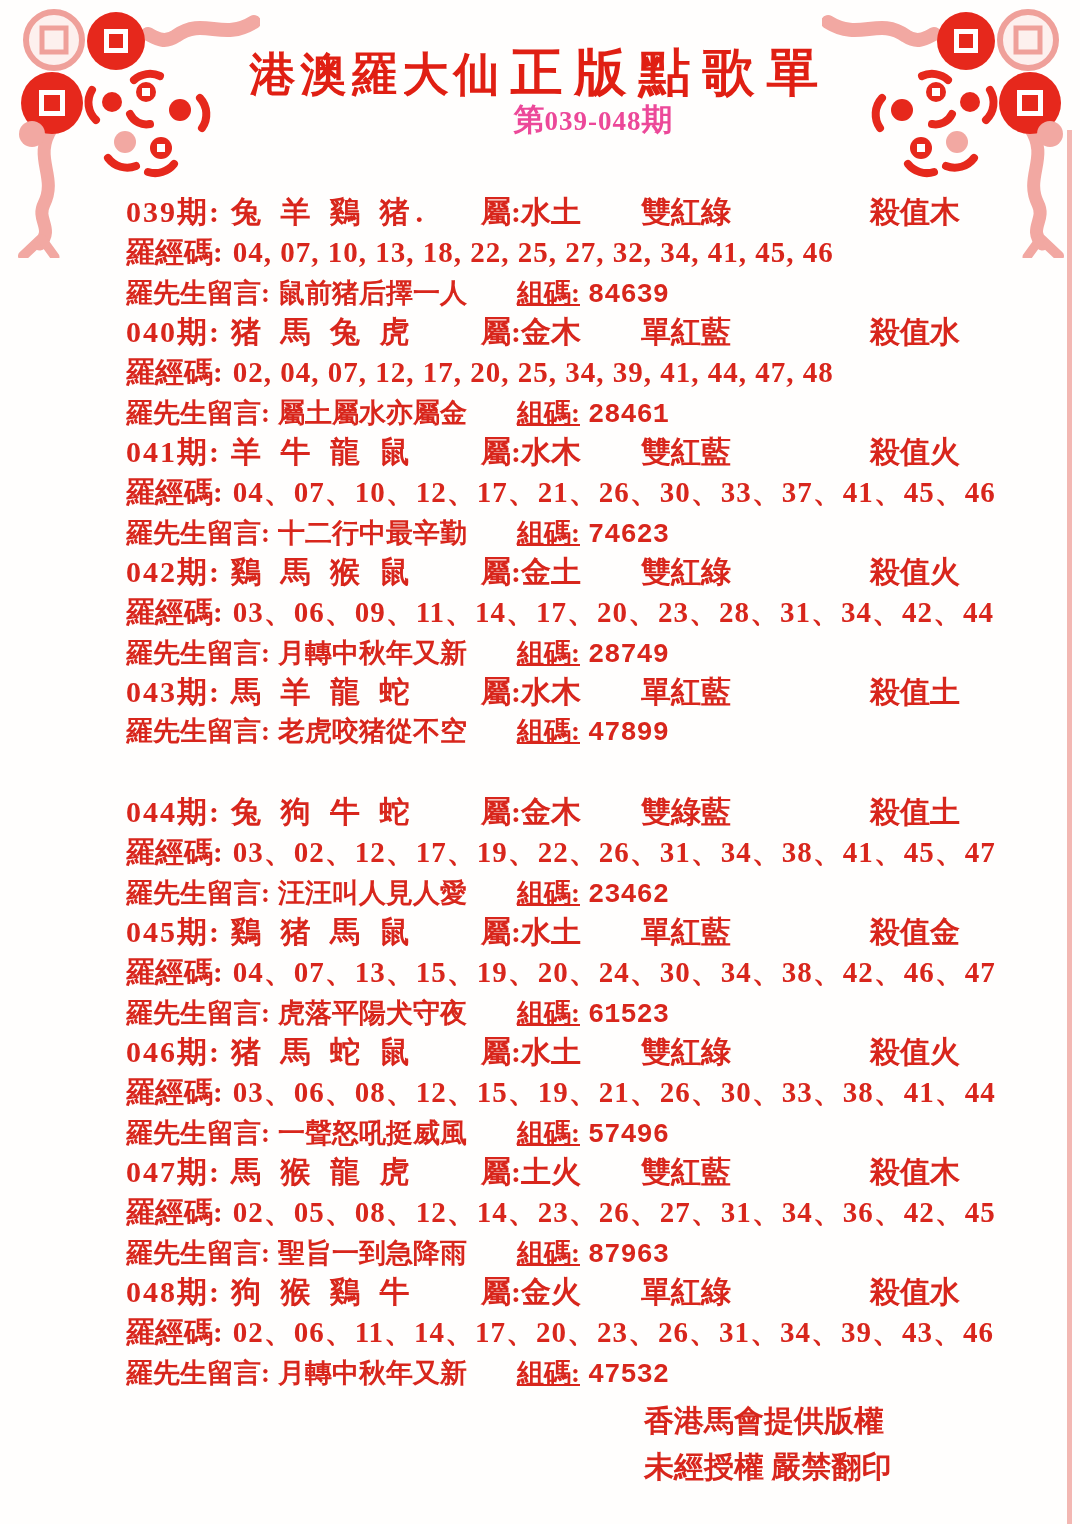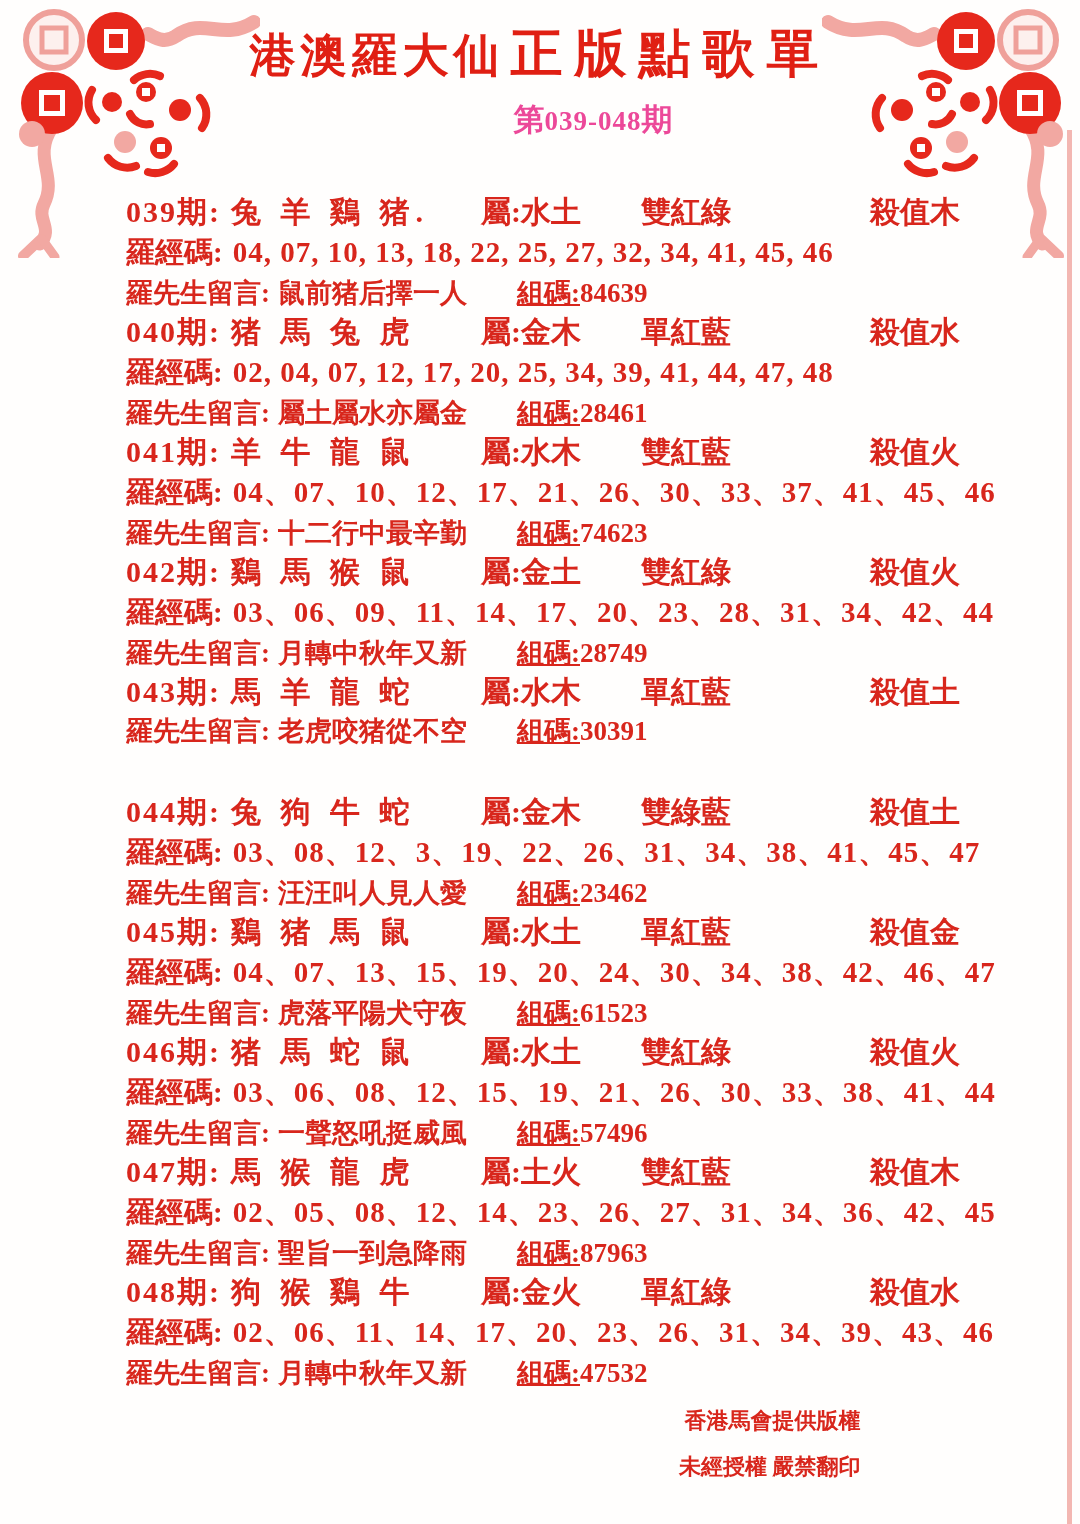--- a/index.html
+++ b/index.html
@@ -7,21 +7,21 @@
     position:relative;
     width:1080px;height:1524px;
     margin:0 auto;
     background:#fffefd;
     overflow:hidden;
     font-family:"Liberation Serif","DejaVu Serif",serif;
     color:#d8261c;
   }
   
   .title{
-    position:absolute;top:19px;left:0;width:100%;
+    position:absolute;top:38px;left:0;width:100%;
     text-align:center;font-weight:bold;color:#e01f13;
     white-space:nowrap;
   }
   .title .t-prefix{font-size:46px;letter-spacing:5px;}
   .title .t-main{font-size:52px;letter-spacing:12px;margin-left:6px;}
   .subtitle{
     position:absolute;top:99px;left:50%;
     transform:translateX(calc(-50% + 53px));
     font-weight:bold;color:#ec4899;white-space:nowrap;
   }
@@ -34,26 +34,26 @@
   .c1{flex:0 0 355px;letter-spacing:2px;white-space:nowrap;}
   .c1 .animals{margin-left:10px;letter-spacing:6px;}
   .c2{flex:0 0 160px;white-space:nowrap;}
   .c3{flex:1 1 auto;white-space:nowrap;}
   .c4{flex:0 0 96px;white-space:nowrap;}
   .r2{height:42px;font-size:29px;font-weight:bold;white-space:nowrap;}
   .r2 .codes{margin-left:10px;letter-spacing:1px;}
   .r3{height:35px;font-size:27px;font-weight:bold;white-space:nowrap;}
   .r3 .msg{margin-left:8px;text-align:right;}
   .r3 .glabel{margin-left:50px;text-decoration:underline;}
-  .r3 .gval{margin-left:0;}
+  .r3 .gval{margin-left:8px;font-family:Liberation Mono, monospace;}
   
   .footer{
-    position:absolute;left:679px;top:1398px;
-    font-size:22px;font-weight:bold;line-height:46px;
-    color:#d8261c;white-space:nowrap;text-align:right;
+    position:absolute;left:644px;top:1398px;
+    font-size:30px;font-weight:bold;line-height:46px;
+    color:#d8261c;white-space:nowrap;
   }
   
   .corner{position:absolute;top:6px;width:252px;height:252px;}
   .corner-left{left:8px;}
   .corner-right{right:6px;transform:scaleX(-1);}
   .edge-line{position:absolute;right:8px;top:130px;bottom:0;width:5px;background:#f3b7b2;}
 </style>
 </head>
 <body>
 
@@ -197,33 +197,33 @@
     </div>
 
     <div class="block">
       <div class="r1">
         <span class="c1"><span>043期:</span><span class="animals">馬 羊 龍 蛇</span></span>
         <span class="c2"><span>屬:</span><span>水木</span></span>
         <span class="c3">單紅藍</span>
         <span class="c4">殺值土</span>
       </div>
       <div class="r3">
-        <span>羅先生留言:</span><span class="msg">老虎咬猪從不空</span><span class="glabel">組碼:</span><span class="gval">30391</span>
+        <span>羅先生留言:</span><span class="msg">老虎咬猪從不空</span><span class="glabel">組碼:</span><span class="gval">47899</span>
       </div>
     </div>
 
     <div class="block">
       <div class="r1">
         <span class="c1"><span>044期:</span><span class="animals">兔 狗 牛 蛇</span></span>
         <span class="c2"><span>屬:</span><span>金木</span></span>
         <span class="c3">雙綠藍</span>
         <span class="c4">殺值土</span>
       </div>
       <div class="r2">
-        <span>羅經碼:</span><span class="codes">03、08、12、3、19、22、26、31、34、38、41、45、47</span>
+        <span>羅經碼:</span><span class="codes">03、02、12、17、19、22、26、31、34、38、41、45、47</span>
       </div>
       <div class="r3">
         <span>羅先生留言:</span><span class="msg">汪汪叫人見人愛</span><span class="glabel">組碼:</span><span class="gval">23462</span>
       </div>
     </div>
 
     <div class="block">
       <div class="r1">
         <span class="c1"><span>045期:</span><span class="animals">鷄 猪 馬 鼠</span></span>
         <span class="c2"><span>屬:</span><span>水土</span></span>

